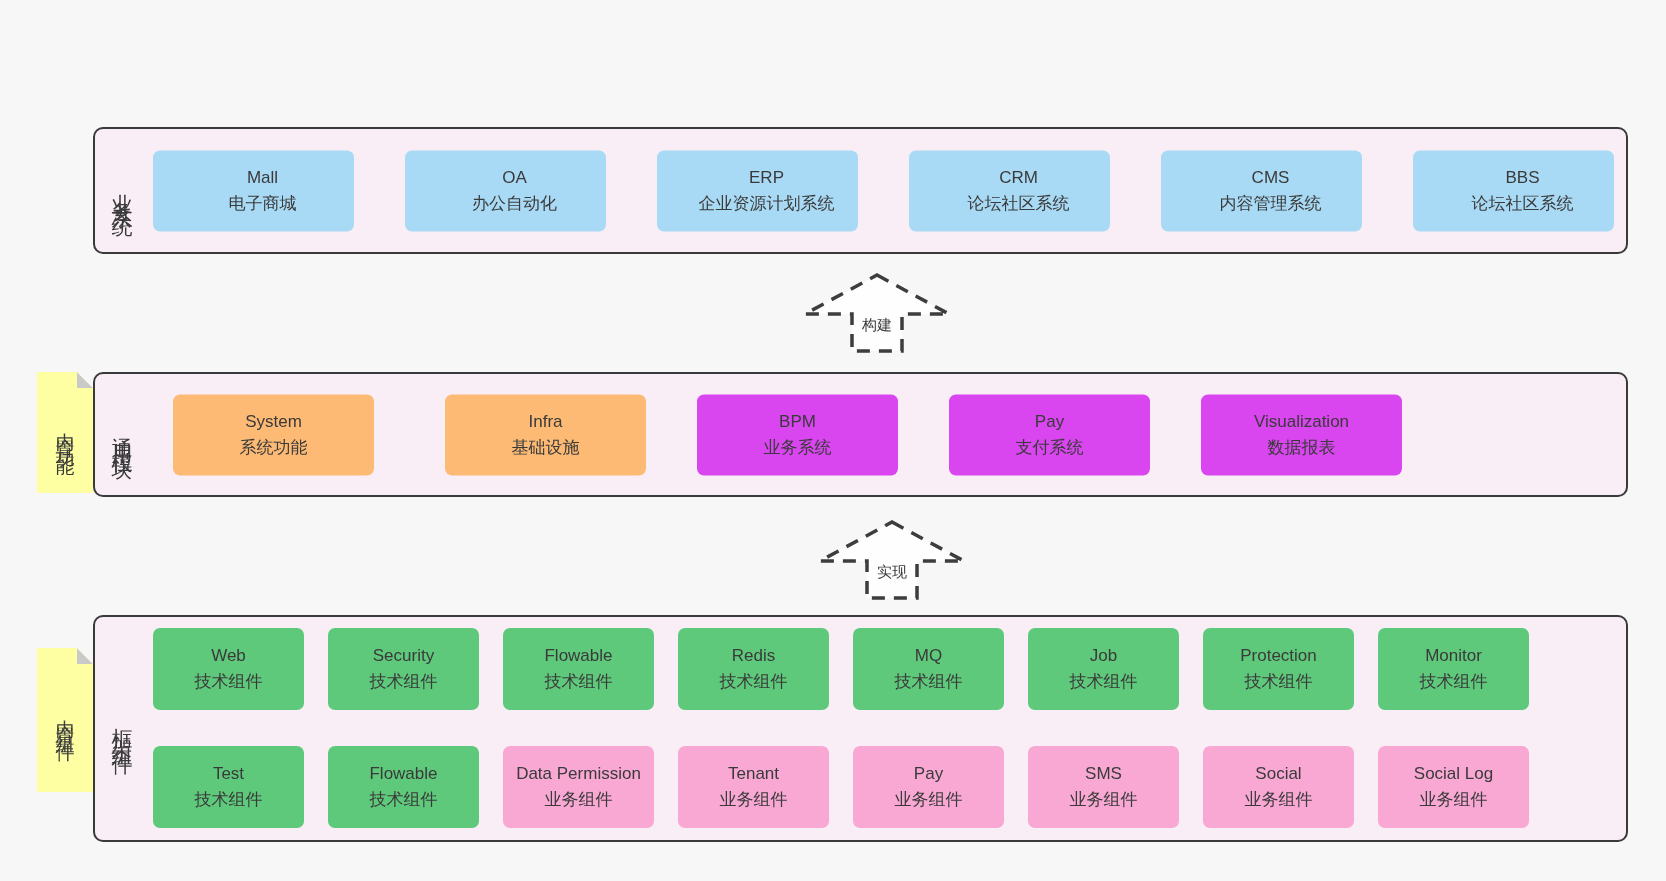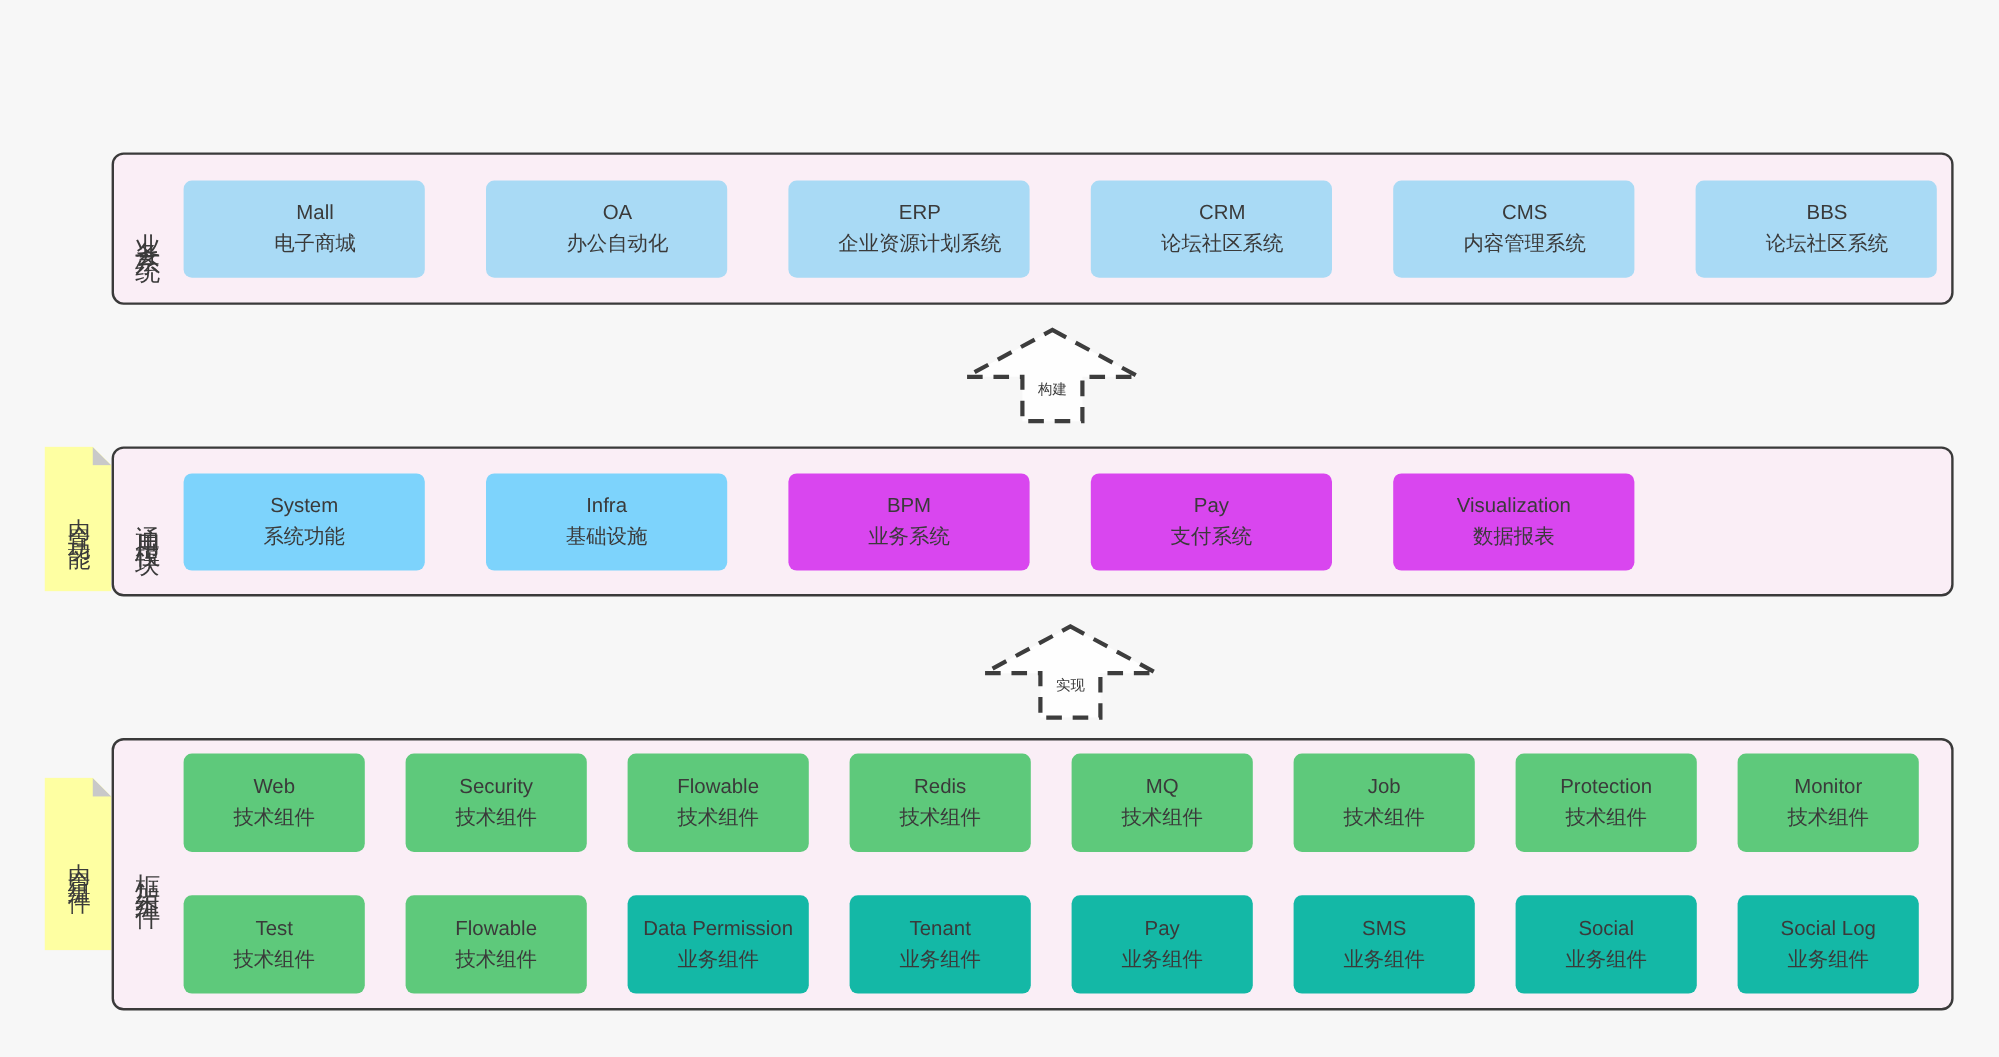--- a/index.html
+++ b/index.html
@@ -27,35 +27,35 @@
   #sec-framework .vlabel { letter-spacing:9px; }
 
   .boxes {
     position:absolute; left:58px; top:50%; transform:translateY(-50%);
     display:flex; gap:51px;
   }
   .rows {
     position:absolute; left:58px; top:11px;
     display:flex; flex-direction:column; gap:36px;
   }
-  .rows .row { display:flex; gap:34px; }
+  .rows .row { display:flex; gap:24px; }
 
   .box {
     border-radius:7px; box-sizing:border-box;
     display:flex; flex-direction:column; justify-content:center; align-items:center;
     text-align:center; font-size:17px; line-height:1.55; color:#3a3a3a;
     padding:4px 6px;
   }
   .w6 { width:201px; height:81px; }
   .w8 { width:151px; height:82px; }
   .blue        { background:#a9daf5;padding-left:24px; }
-  .red         { background:#7dd3fc; }
+  .red         { background:#fdba74;margin-left:20px; }
   .pink        { background:#d946ef; }
   .green       { background:#5ec97b; }
-  .green-light { background:#14b8a6; }
+  .green-light { background:#f9a8d4; }
 
   
   .note {
     position:absolute; left:37px; width:56px; background:#feffa2; z-index:1;
     clip-path: polygon(0 0, calc(100% - 16px) 0, 100% 16px, 100% 100%, 0 100%);
     display:flex; align-items:center; justify-content:center;
   }
   #note-common    { top:372px; height:121px; }
   #note-framework { top:648px; height:144px; }
   .note .fold {
@@ -67,21 +67,21 @@
     font-size:19px; letter-spacing:8px; color:#3a3a3a; white-space:nowrap;
   }
 
   
   .arrow { position:absolute; width:150px; height:82px; z-index:1; }
   #arrow-build { left:802px; top:272px; }
   #arrow-impl  { left:817px; top:519px; }
   .arrow svg { display:block; }
   .arrow .albl {
     position:absolute; left:0; right:0; top:44px;
-    text-align:center; font-size:12px; color:#3a3a3a;
+    text-align:center; font-size:15px; color:#3a3a3a;
   }
 </style>
 </head>
 <body>
 
 <div class="container" id="sec-business">
   <div class="vlabel">业务系统</div>
   <div class="boxes">
     <div class="box blue w6">
       <div>Mall</div>

